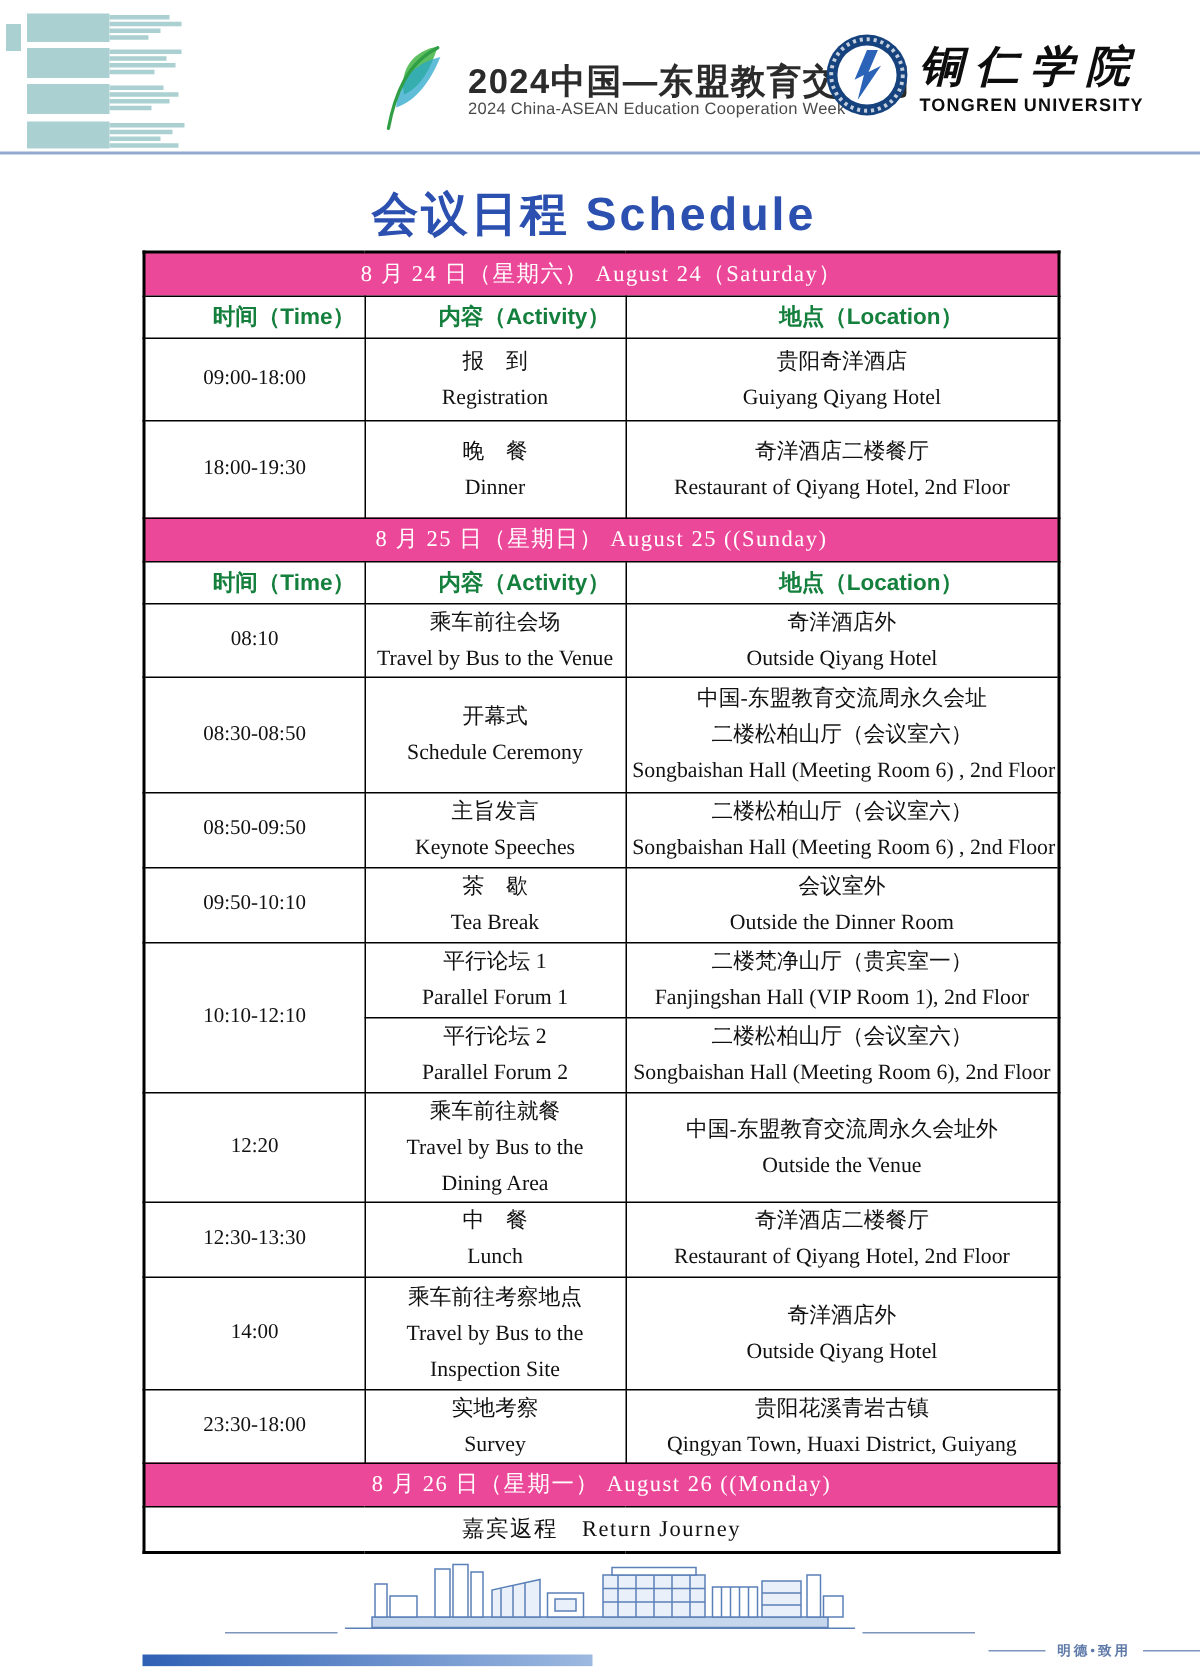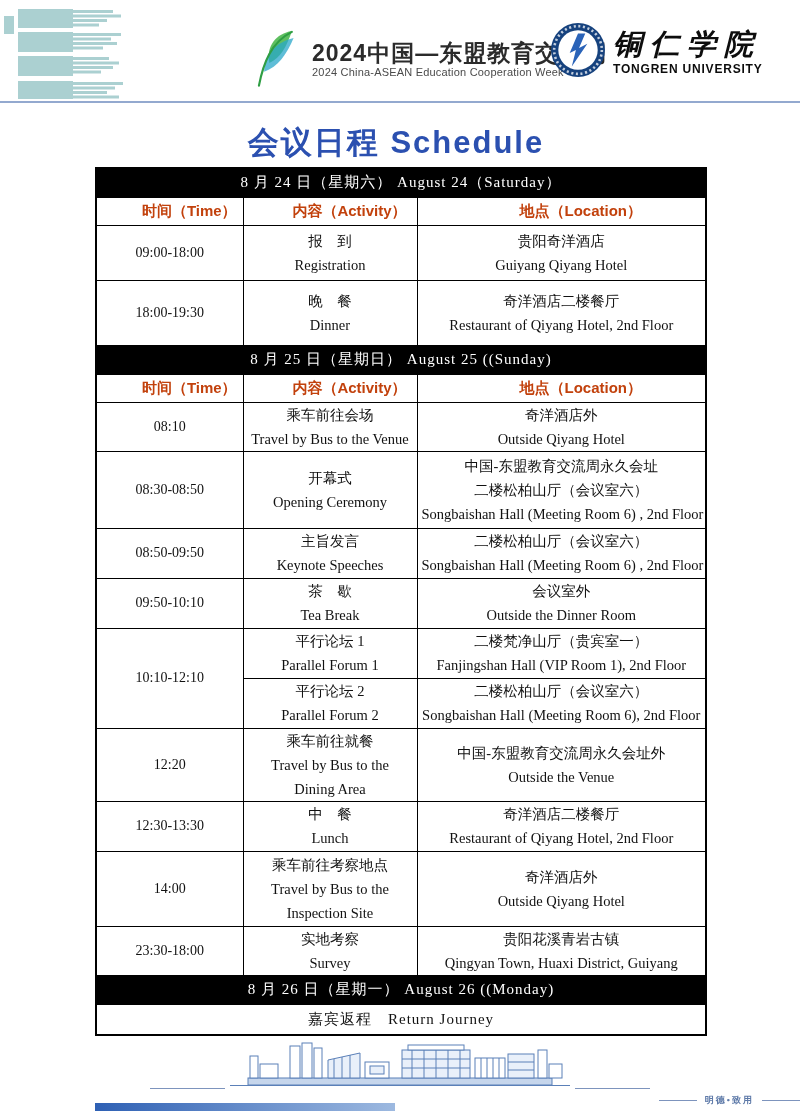--- a/index.html
+++ b/index.html
@@ -24,26 +24,26 @@
 
   
   .page-title{position:absolute;left:16px;top:110px;width:736px;text-align:center;margin:12px;
               font-family:"Liberation Sans","DejaVu Sans",sans-serif;font-weight:bold;
               font-size:31px;color:#2b50b0;letter-spacing:2px;}
 
   
   table.schedule{position:absolute;left:95px;top:167px;width:610px;border-collapse:collapse;
                  table-layout:fixed;border:2px solid #000;}
   table.schedule td{border:1px solid #000;text-align:center;vertical-align:middle;padding:0 4px;}
-  td.band{background:#000000;color:#fff;font-size:15px;letter-spacing:1px;}
+  td.band{background:#ec4899;color:#fff;font-size:15px;letter-spacing:1px;}
   tr.h29{height:29px;} tr.h28{height:28px;} tr.h30{height:31px;}
   tr.h47{height:47px;padding-left:24px;} tr.h48{height:48px;} tr.h50{height:50px;} tr.h52{height:65px;}
   tr.h55{height:55px;} tr.h73{height:73px;} tr.h75{height:75px;} tr.h77{height:77px;}
   tr.head td{font-family:"Liberation Sans","DejaVu Sans",sans-serif;font-weight:bold;
-             font-size:15px;color:#c2410c;padding-left:43px;}
+             font-size:15px;color:#15803d;padding-left:43px;}
   td.time{font-size:14px;}
   td.cell div{line-height:24px;font-size:14.5px;white-space:nowrap;}
   td.return{font-size:15px;letter-spacing:1px;}
 
   
   .skyline{position:absolute;left:230px;top:1038px;}
   .flank-line{position:absolute;top:1088px;height:1px;background:#7d94bd;}
   .flank-left{left:150px;width:75px;}
   .flank-right{left:575px;width:75px;}
   .motto-row{position:absolute;left:0;top:1094px;width:800px;display:flex;align-items:center;
@@ -178,21 +178,21 @@
           </td>
       <td class="cell">
             <div>奇洋酒店外</div>
             <div>Outside Qiyang Hotel</div>
           </td>
     </tr>
     <tr class="h77">
       <td class="time">08:30-08:50</td>
       <td class="cell">
             <div>开幕式</div>
-            <div>Opening Ceremony</div>
+            <div>Schedule Ceremony</div>
           </td>
       <td class="cell">
             <div>中国-东盟教育交流周永久会址</div>
             <div>二楼松柏山厅（会议室六）</div>
             <div>Songbaishan Hall (Meeting Room 6) , 2nd Floor</div>
           </td>
     </tr>
     <tr class="h50">
       <td class="time">08:50-09:50</td>
       <td class="cell">

